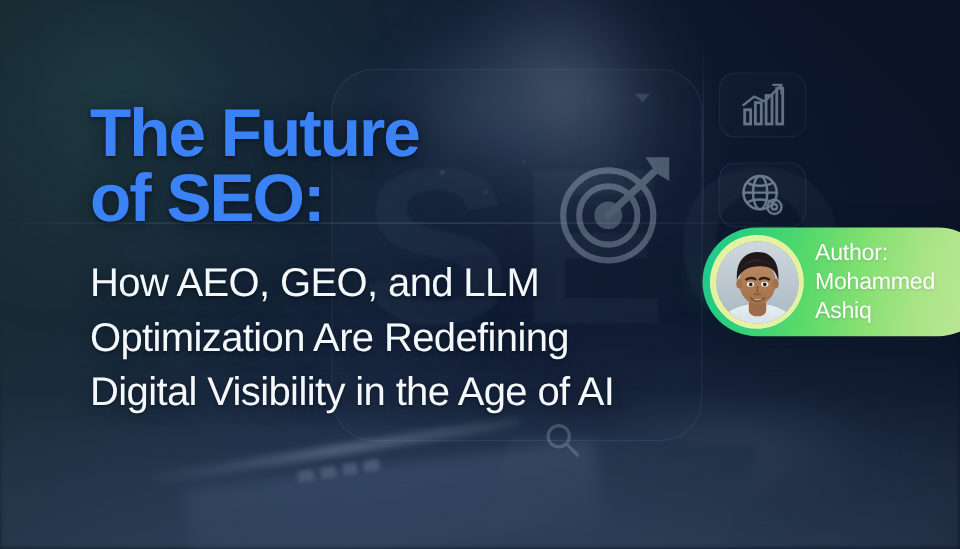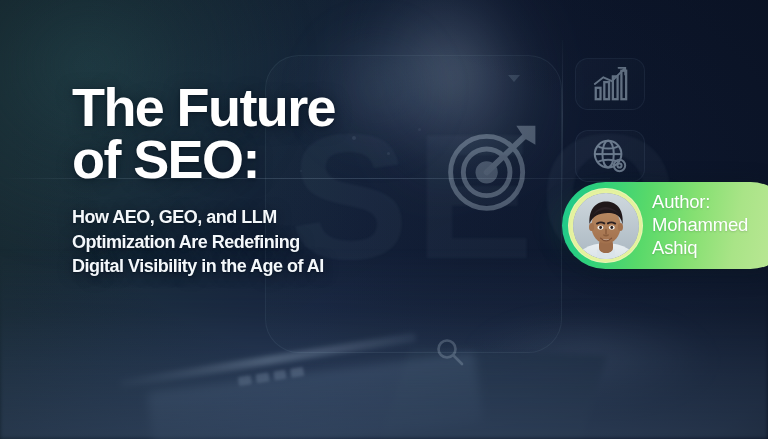--- a/index.html
+++ b/index.html
@@ -207,28 +207,28 @@
   
   .copy {
     position:absolute; left:72px; top:82px;
     width:500px;
   }
   .headline {
     font-size:54px;
     font-weight:700;
     line-height:0.955;
     letter-spacing:-1.6px;
-    color:#ffffff;
+    color:#3b82f6;
     text-shadow:0 2px 16px rgba(6,14,26,0.55), 0 1px 3px rgba(6,14,26,0.5);
     white-space:pre-line;
   }
   .subhead {
     margin-top:20px;
-    font-size:18px;
-    font-weight:700;
+    font-size:32px;
+    font-weight:400;
     line-height:1.36;
     letter-spacing:-0.5px;
     color:#f4f8fb;
     text-shadow:0 2px 14px rgba(6,14,26,0.55), 0 1px 2px rgba(6,14,26,0.45);
     white-space:pre-line;
   }
 
   
   .author-badge {
     position:absolute; left:562px; top:182px;

